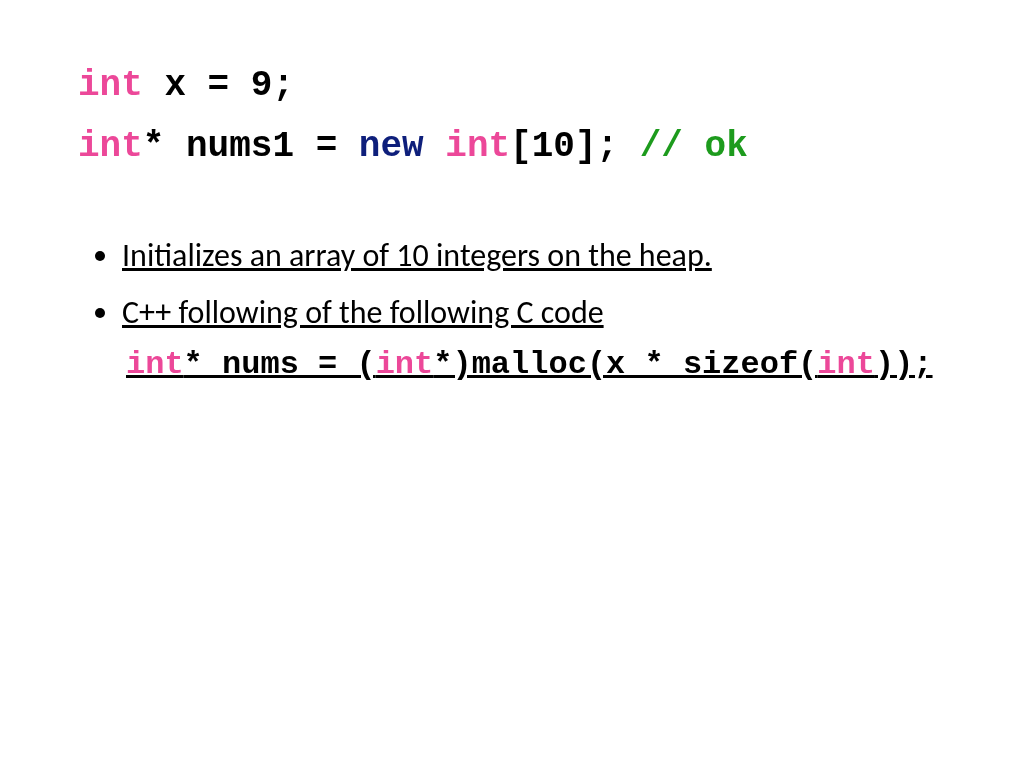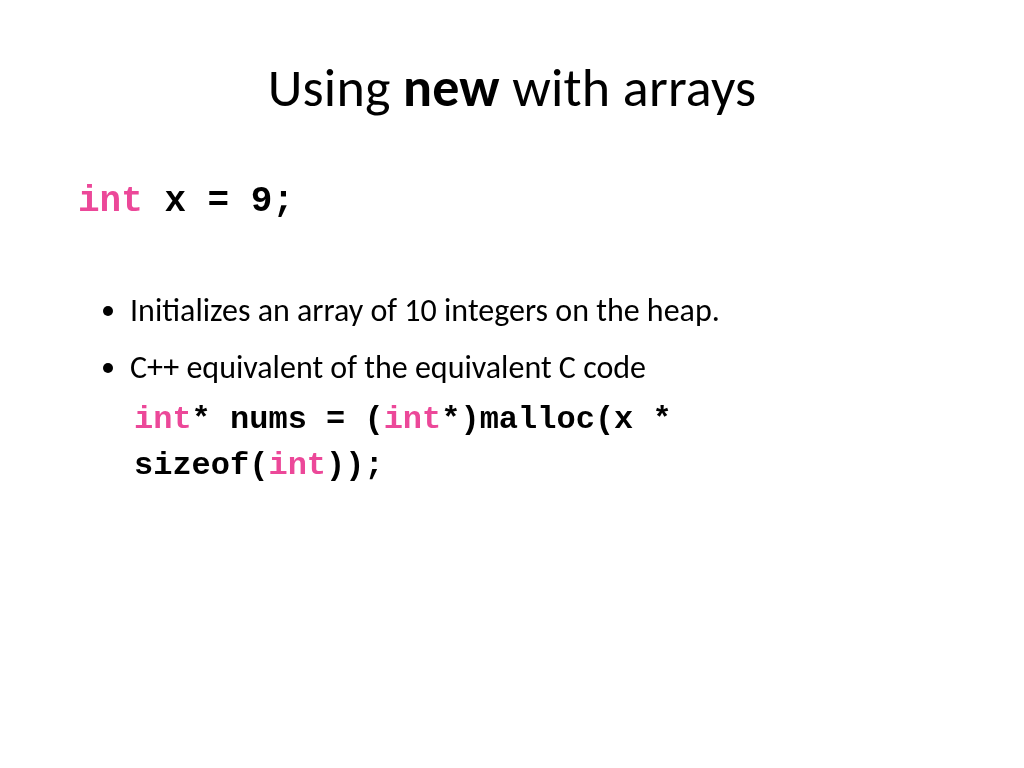--- a/index.html
+++ b/index.html
@@ -31,21 +31,22 @@
     font-weight: 700;
     line-height: 1.7;
     margin-bottom: 56px;
   }
   .kw-type { color: #ec4899; }
   .kw-new  { color: #0e1f7b; }
   .comment { color: #1d9b1d; }
   ul.bullets {
     list-style: disc;
     padding-left: 44px;
-    margin: 8px;
+    margin: 0;
+    text-decoration: underline;
   }
   ul.bullets > li {
     font-size: 32px;
     font-weight: 400;
     line-height: 1.45;
     margin-bottom: 10px;
   }
   .code-inline {
     font-family: Consolas, "Courier New", monospace;
     font-size: 32px;
@@ -53,33 +54,33 @@
     line-height: 1.45;
     margin-top: 6px;
     padding-left: 4px;
   }
 </style>
 </head>
 <body>
 
 <div class="slide">
 
-  <div class="title">
-    <span>Using </span><span class="bold">new</span><span> with arrays</span>
-  </div>
 
   <div class="code-block">
     <div>
       <span class="kw-type">int</span><span> x = 9;</span>
+    </div>
+    <div>
+      <span class="kw-type">int</span><span>* nums1 = </span><span class="kw-new">new </span><span class="kw-type">int</span><span>[10];  </span><span class="comment">// ok</span>
     </div>
   </div>
 
   <ul class="bullets">
     <li>Initializes an array of 10 integers on the heap.</li>
     <li>
-      <span>C++ equivalent of the equivalent C code</span>
+      <span>C++ following of the following C code</span>
       <div class="code-inline">
         <span class="kw-type">int</span><span>* nums = (</span><span class="kw-type">int</span><span>*)malloc(x * sizeof(</span><span class="kw-type">int</span><span>));</span>
       </div>
     </li>
   </ul>
 
 </div>
 
 </body></html>

